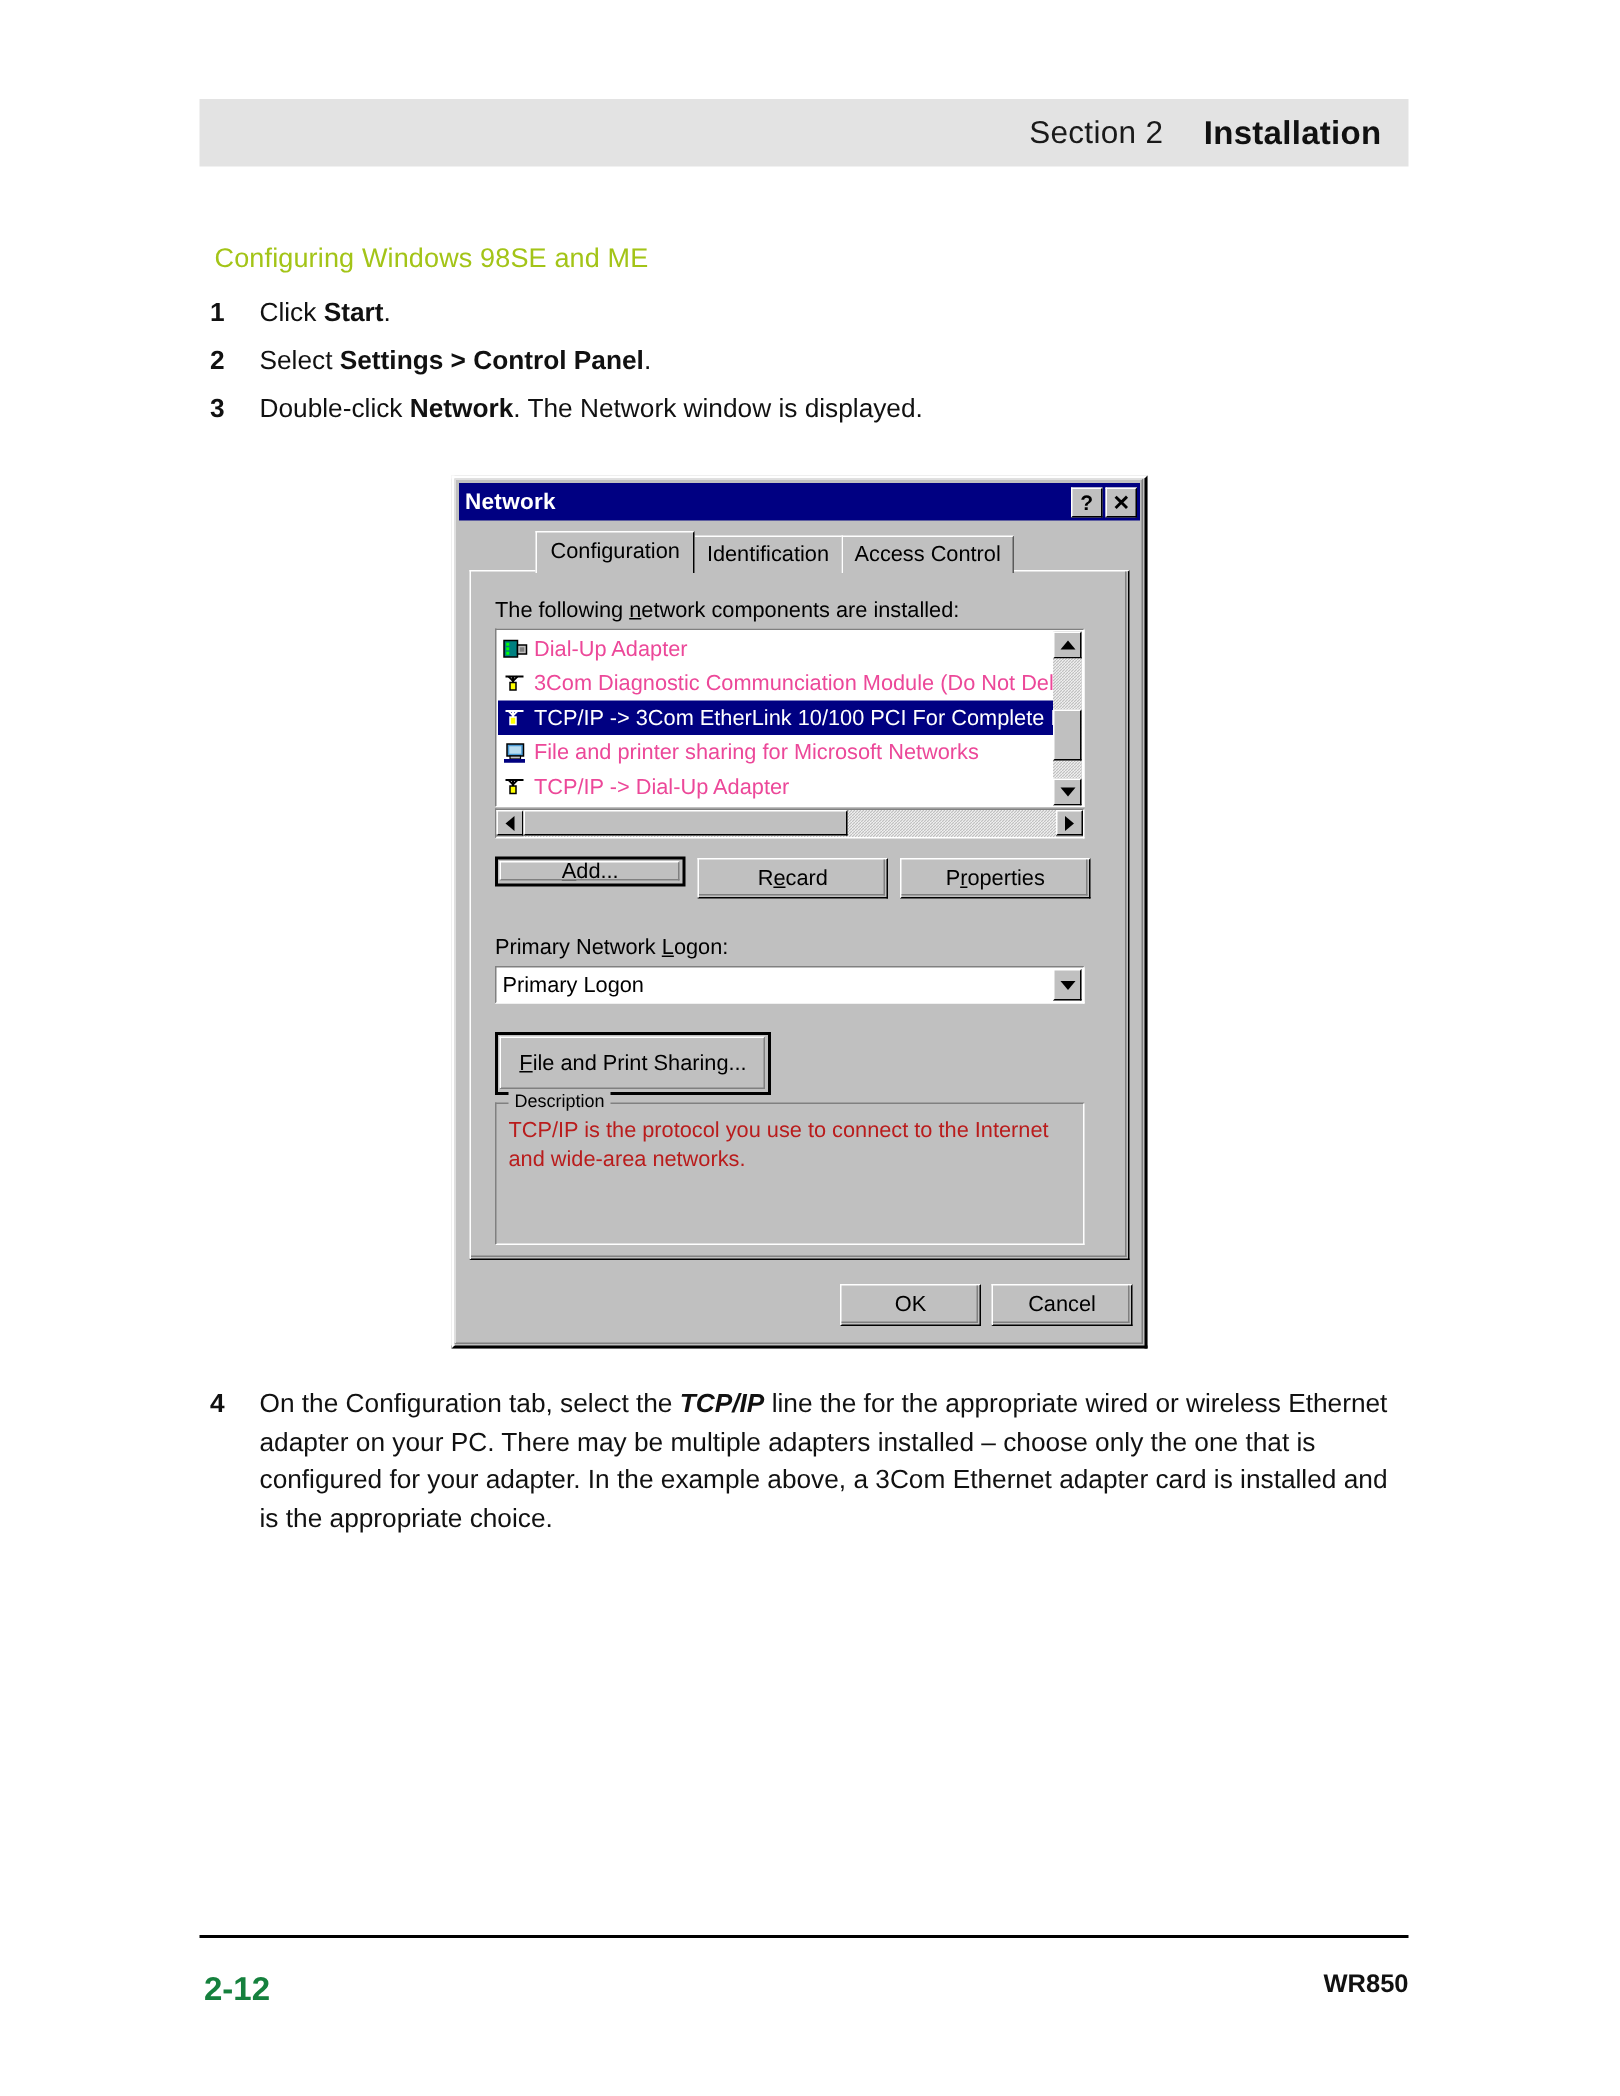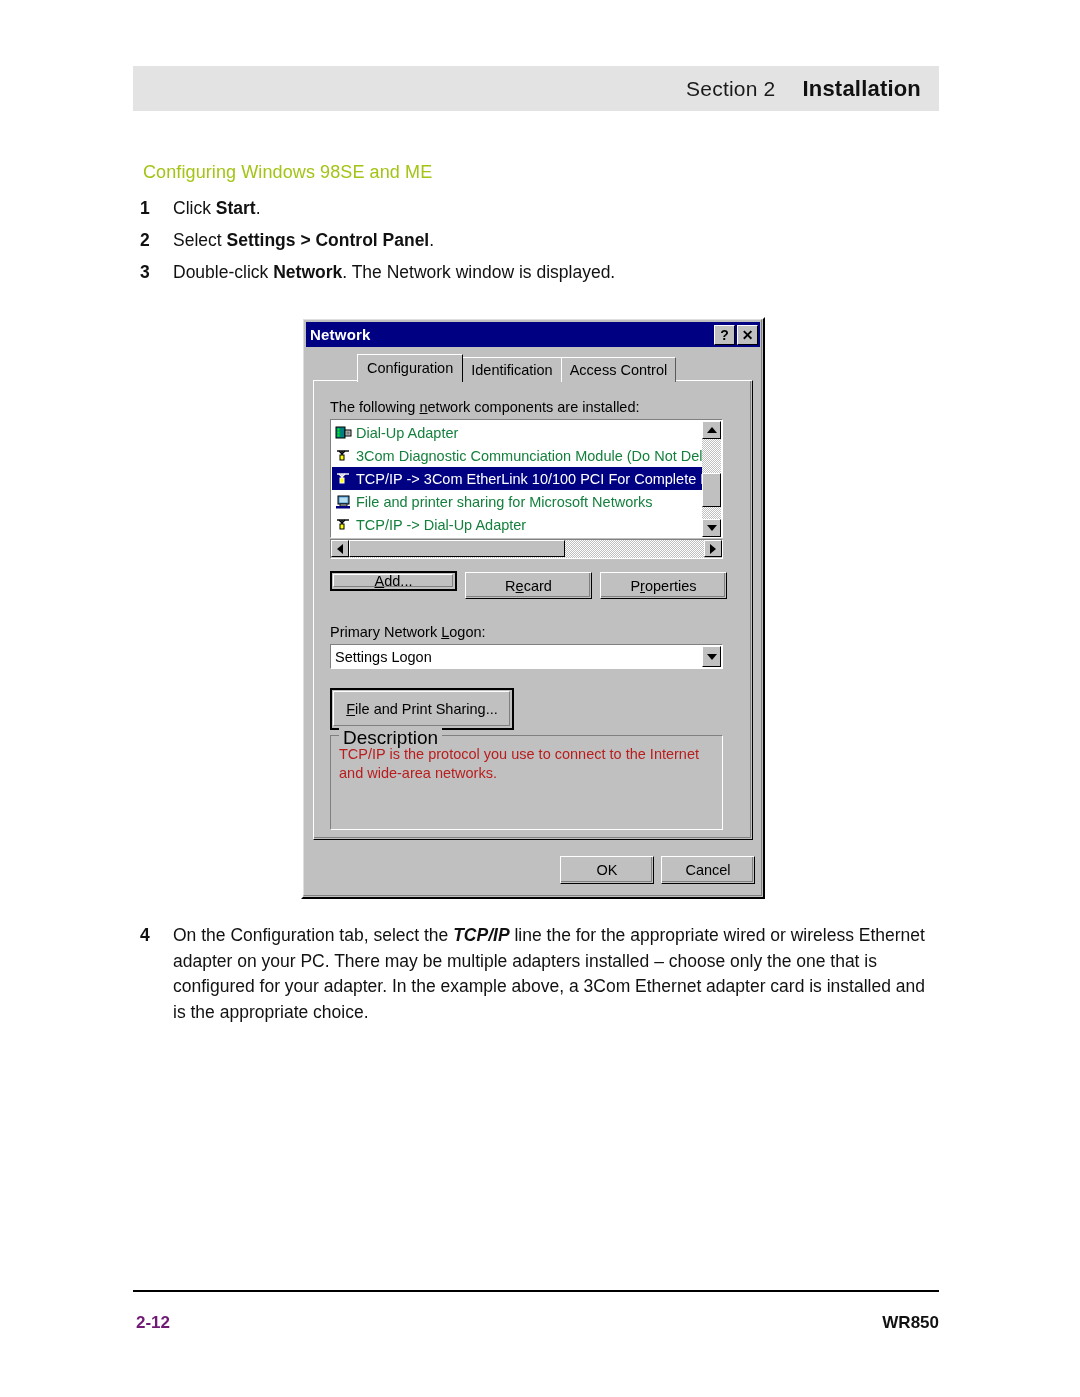--- a/index.html
+++ b/index.html
@@ -228,21 +228,21 @@
     height: 116px;
     background: #ffffff;
     overflow: hidden;
   }
   .lrow {
     height: 23px;
     display: flex;
     align-items: center;
     padding-left: 3px;
     font-size: 14.5px;
-    color: #15803d;
+    color: #ec4899;
     white-space: nowrap;
   }
   .lrow.selected {
     background: #000082;
     color: #ffffff;
     width: 372px;
   }
   .lico {
     width: 18px;
     height: 16px;
@@ -450,21 +450,21 @@
     border-right: 1.5px solid #ffffff;
     border-bottom: 1.5px solid #ffffff;
     box-sizing: border-box;
   }
   .group-title {
     position: absolute;
     left: 36px;
     top: 408px;
     background: #c0c0c0;
     padding: 0 4px;
-    font-size: 19px;
+    font-size: 12px;
     color: #000000;
   }
   .group-text {
     position: absolute;
     left: 36px;
     top: 426px;
     width: 372px;
     font-size: 14.5px;
     line-height: 19px;
     color: #b91c1c;
@@ -476,23 +476,23 @@
     left: 133px;
     top: 1290px;
     width: 806px;
     height: 2px;
     background: #000000;
   }
   .footer-left {
     position: absolute;
     left: 136px;
     top: 1313px;
-    font-size: 17px;
+    font-size: 22px;
     font-weight: bold;
-    color: #701a75;
+    color: #15803d;
   }
   .footer-right {
     position: absolute;
     right: 141px;
     top: 1313px;
     font-size: 17px;
     font-weight: bold;
     color: #111111;
   }
 </style>
@@ -635,21 +635,21 @@
     </div>
   <div class="wbtn" style="left:162px; top:253px; width:127px; height:27px;">
       <span><span>R</span><span class="ul">e</span><span>card</span></span>
     </div>
   <div class="wbtn" style="left:297px; top:253px; width:127px; height:27px;">
       <span><span>P</span><span class="ul">r</span><span>operties</span></span>
     </div>
 
   <div class="combo-label"><span>Primary Network </span><span class="ul">L</span><span>ogon:</span></div>
   <div class="combo">
-    <span class="combo-val">Settings Logon</span>
+    <span class="combo-val">Primary Logon</span>
     <span class="combo-arrow">
         <span class="ar ar-dn"></span>
       </span>
   </div>
 
   <div class="wbtn default" style="left:27px; top:369px; width:184px; height:42px;">
       <span><span class="ul">F</span><span>ile and Print Sharing...</span></span>
     </div>
 
   <div class="groupbox"></div>

